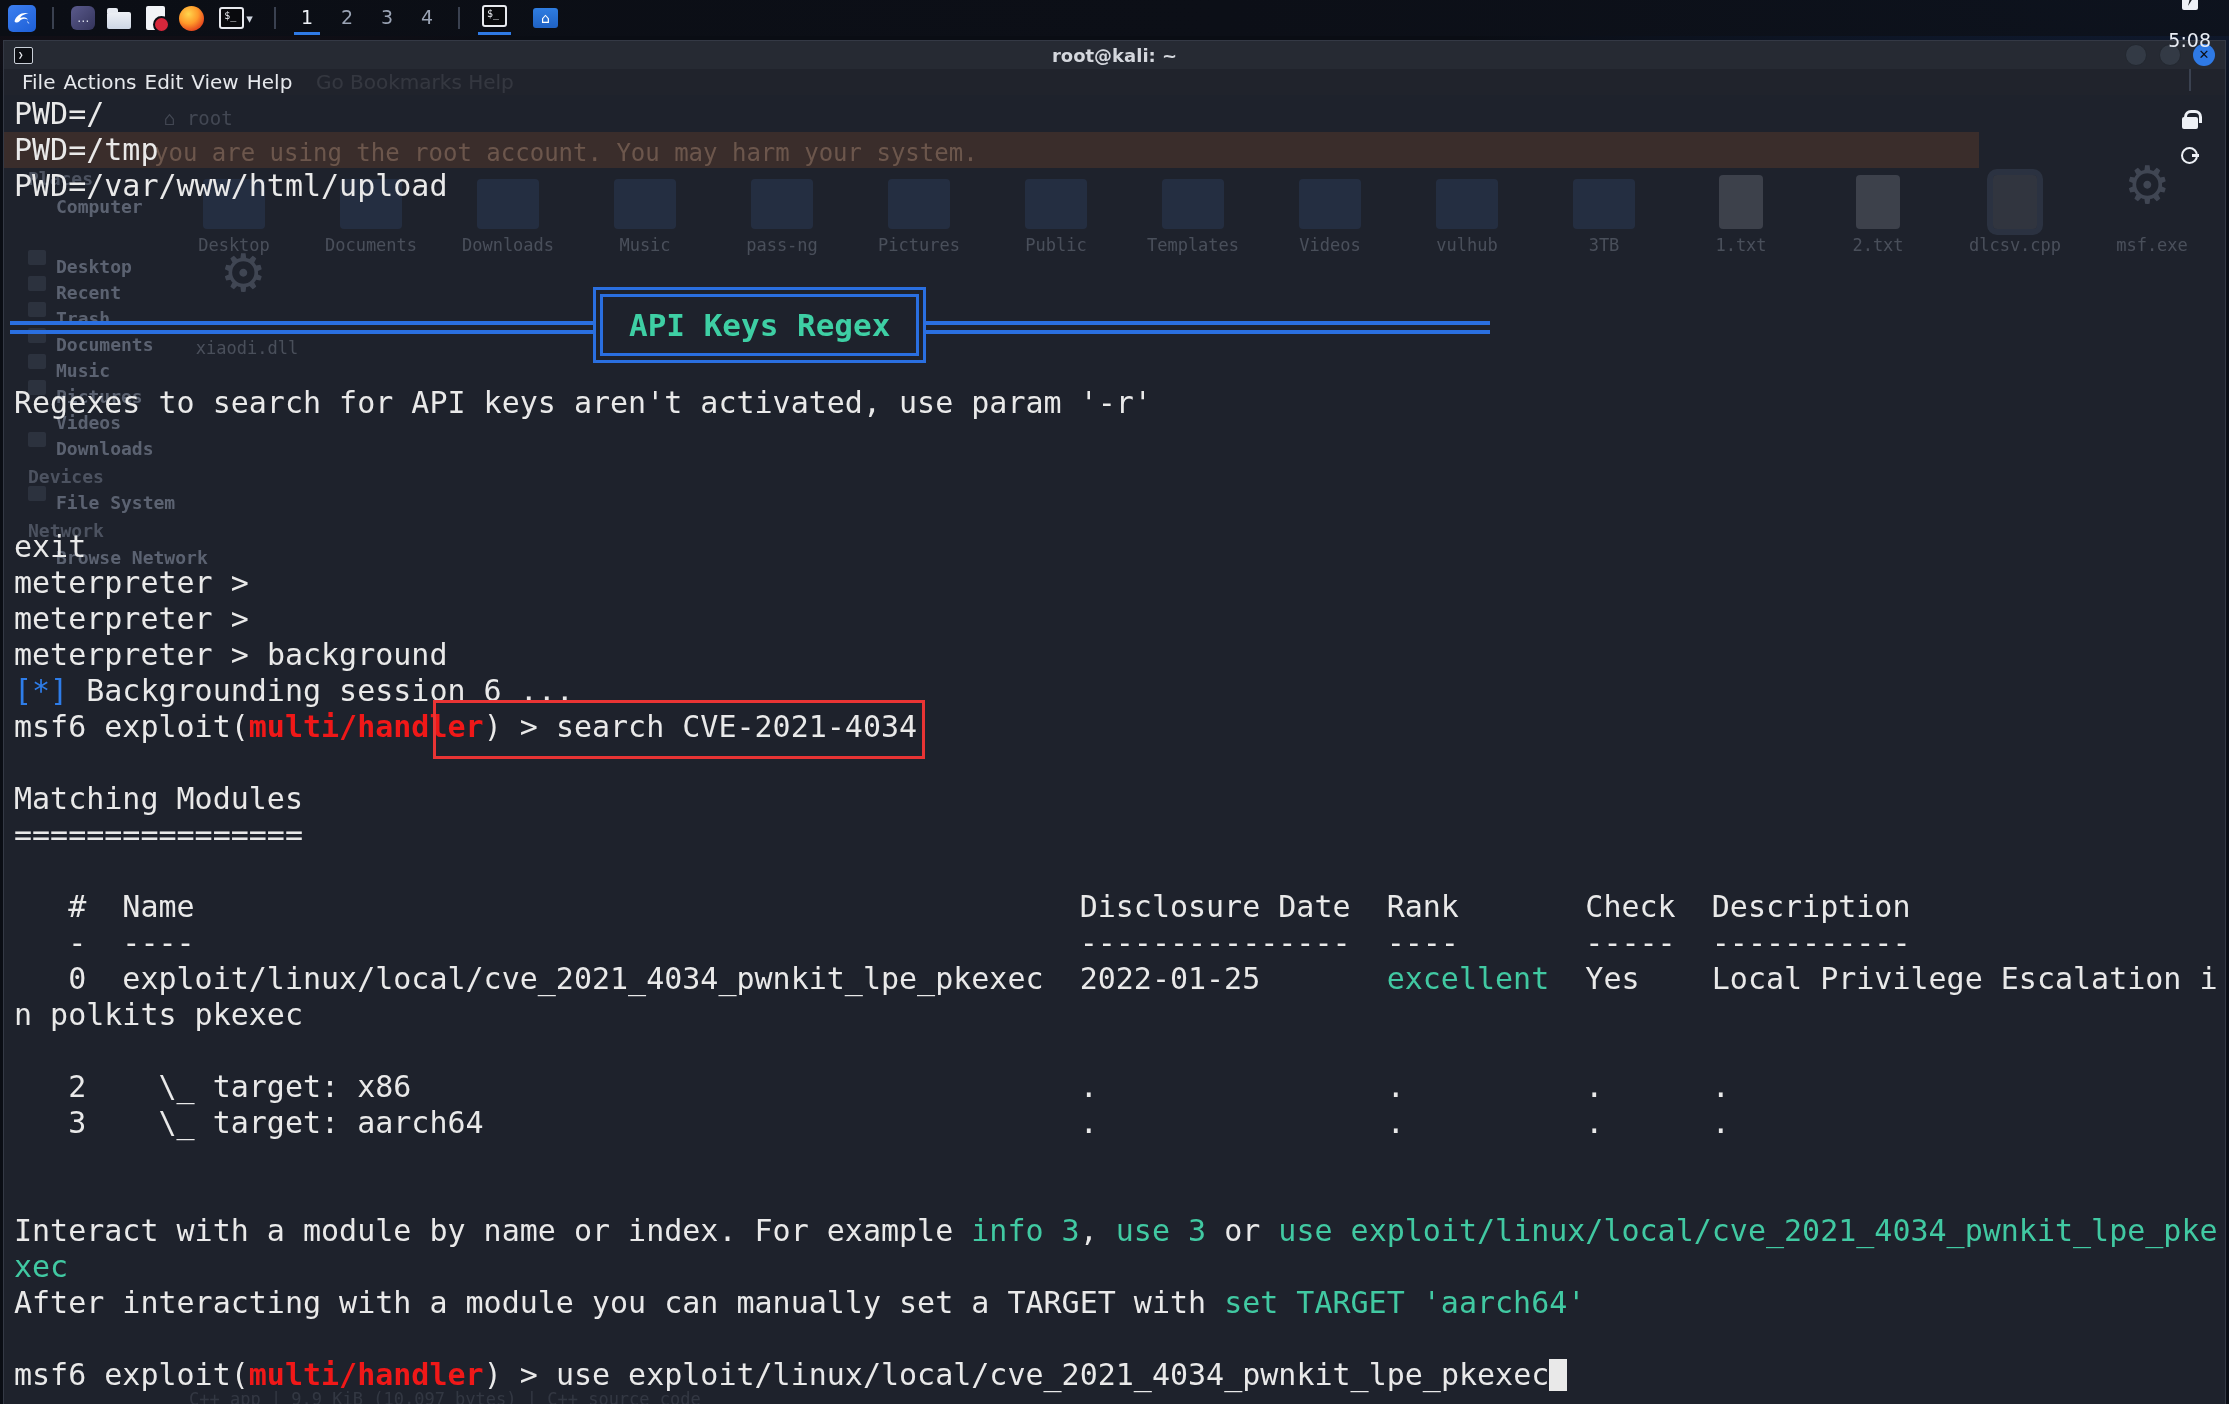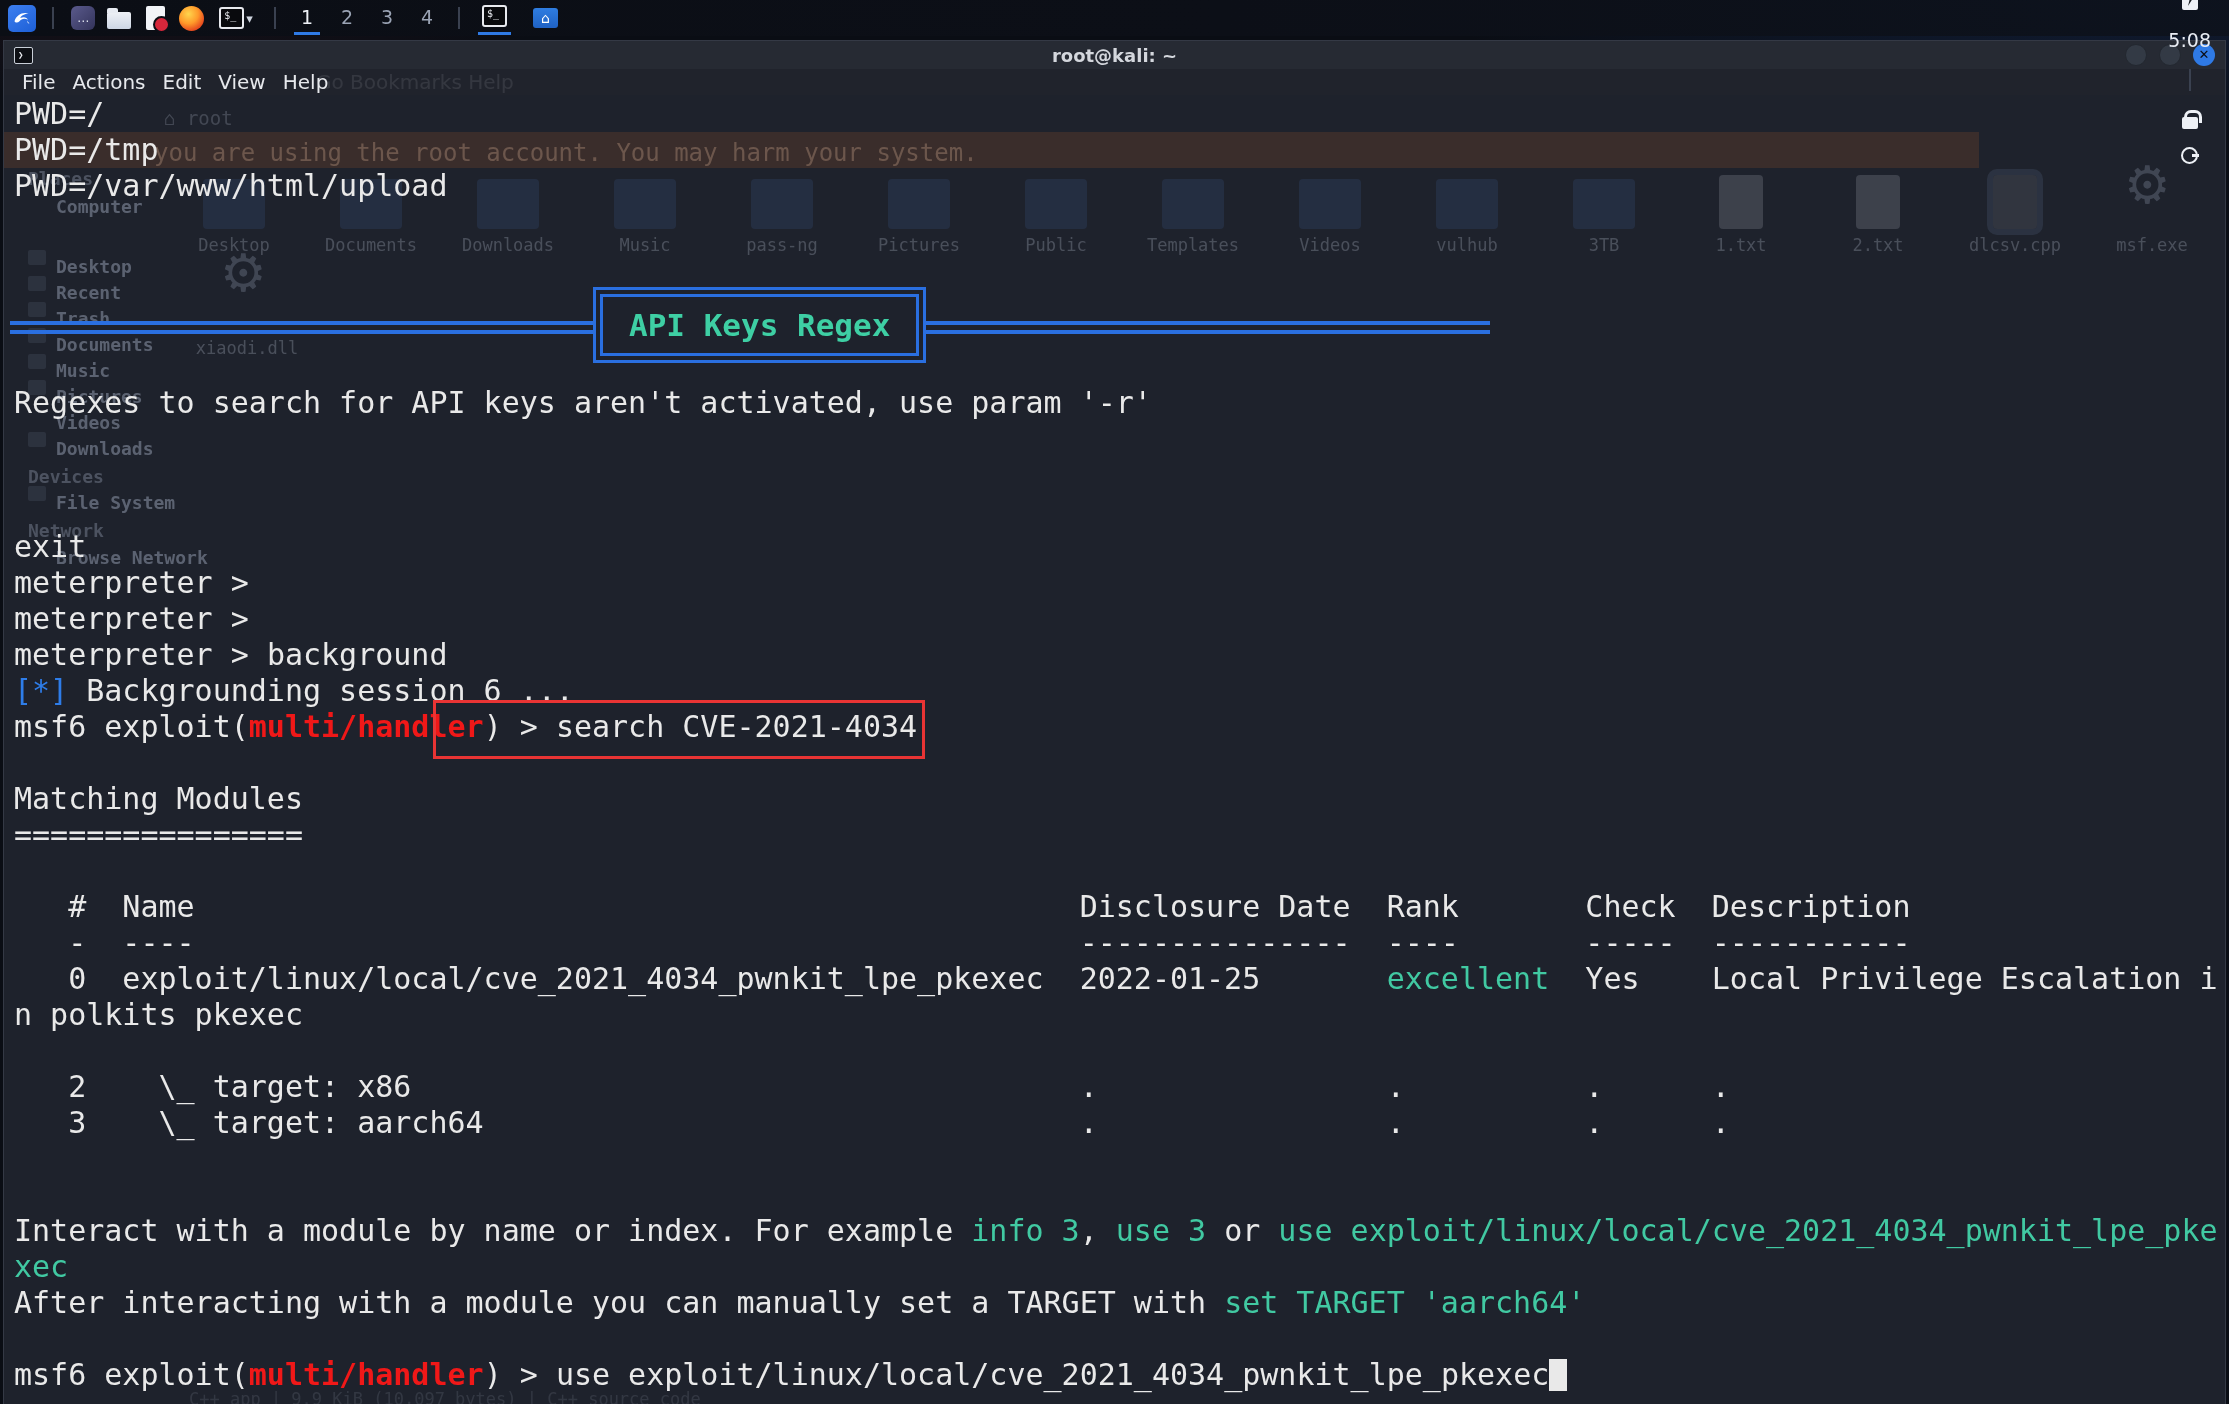--- a/index.html
+++ b/index.html
@@ -41,21 +41,21 @@
   .pwr-ico:before { content:""; position:absolute; right:-3px; top:5px; width:7px; height:3px; background:#eef1f6; }
 
   
   .window { position:absolute; top:40px; left:3px; right:3px; bottom:0; border:1px solid #343945; border-bottom:none; background:#1e222c; z-index:10; }
   .titlebar { height:28px; background:#262a33; display:flex; align-items:center; padding:0 10px; position:relative; }
   .tb-ico { width:19px; height:17px; background:#0d0f14; border:1.5px solid #c9cfd8; border-radius:2px; color:#e8eaef; font-size:9px; line-height:14px; padding-left:3px; font-family:"DejaVu Sans Mono",monospace; }
   .tb-title { position:absolute; left:0; right:0; text-align:center; color:#d4d7dd; font-size:18px; font-weight:bold; }
   .tb-btns { margin-left:auto; display:flex; gap:12px; z-index:2; }
   .tb-circle { width:22px; height:22px; border-radius:50%; background:#333a45; border:1px solid #232830; }
   .tb-close { width:22px; height:22px; border-radius:50%; background:#2f7ae5; color:#0b0d12; font-size:13px; font-weight:bold; text-align:center; line-height:21px; }
-  .menubar { height:26px; background:#20232c; display:flex; align-items:center; gap:17px; padding-left:18px; color:#e6e8ec; font-size:20px; position:relative; }
+  .menubar { height:26px; background:#20232c; display:flex; align-items:center; gap:8px; padding-left:18px; color:#e6e8ec; font-size:20px; position:relative; }
   .menu-item { cursor:default; }
   .ghost-menu { position:absolute; left:300px; color:#e6e8ec; opacity:.10;margin-left:12px; }
 
   
   .content { position:absolute; top:54px; left:0; right:0; bottom:0; overflow:hidden;
       font-family:"DejaVu Sans Mono",monospace; font-size:30px; line-height:36px; color:#e9e9e9; }
   .tline { position:absolute; left:10px; white-space:pre; z-index:3; }
   .und { text-decoration-thickness:2px; text-underline-offset:5px; }
   .teal { color:#41c9a2; }
   .blue { color:#2e7de9; }

